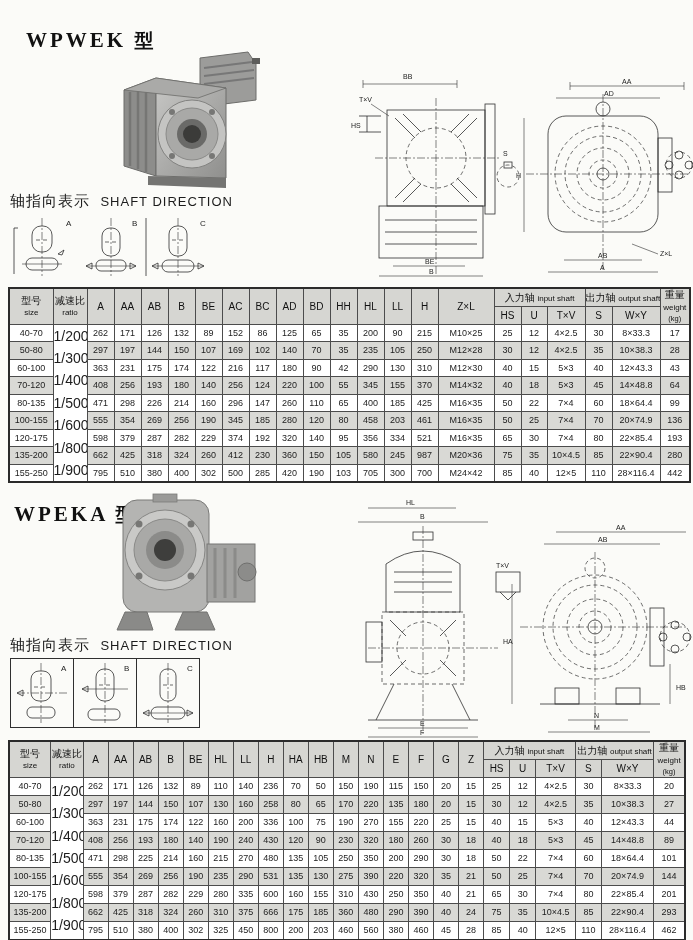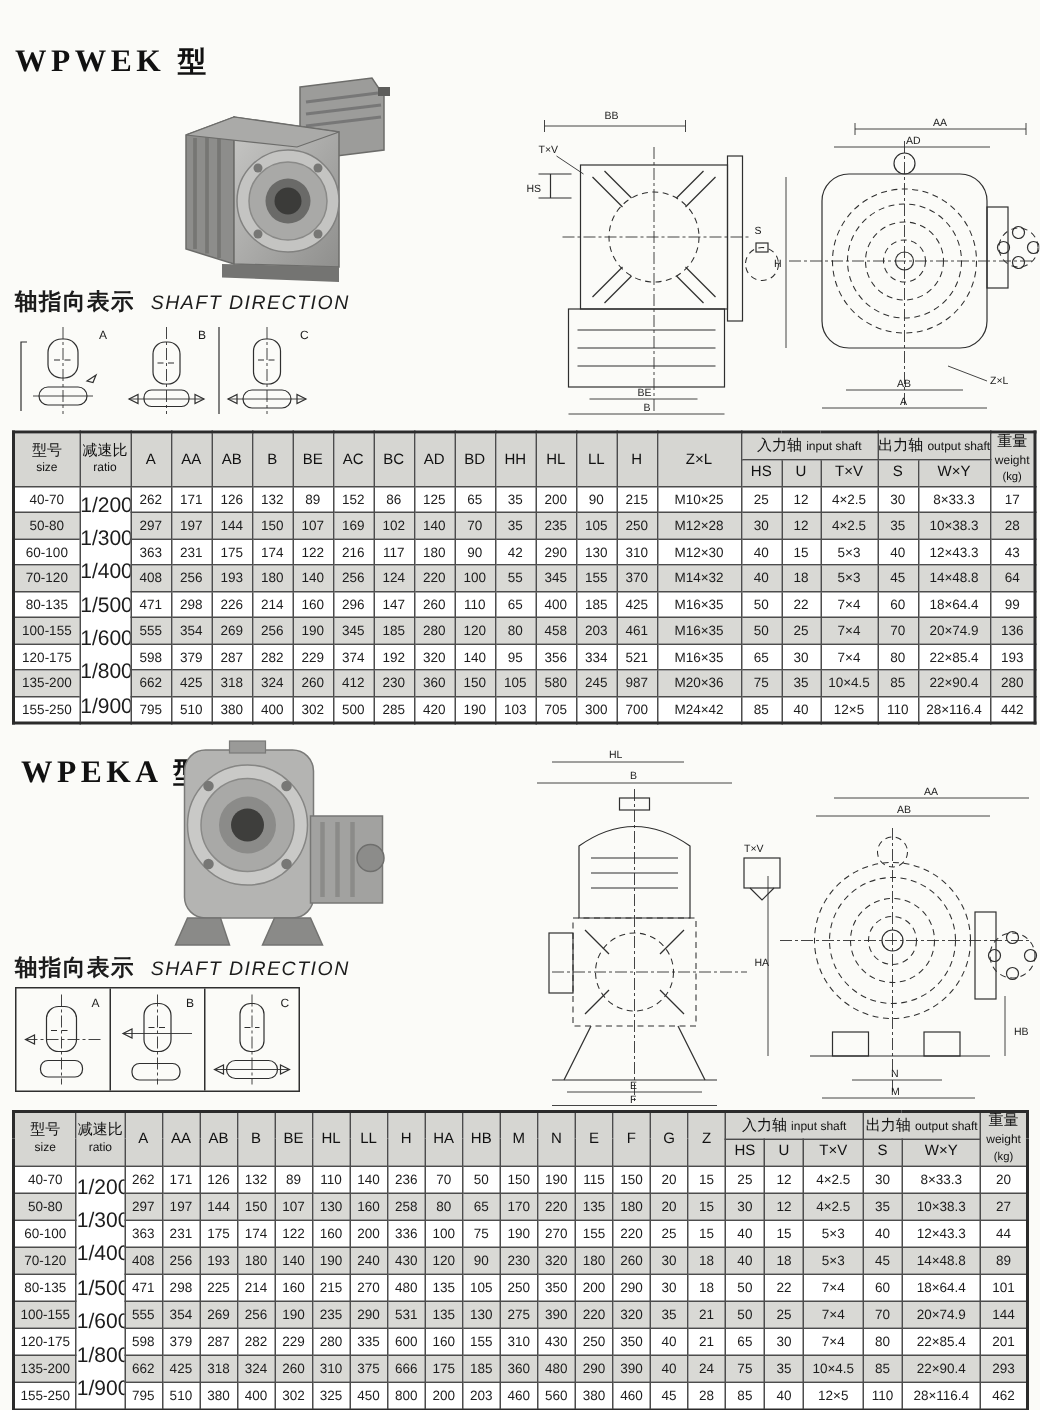--- a/index.html
+++ b/index.html
@@ -8,22 +8,22 @@
     background:#fbfbf8;
     font-family:"Liberation Sans",sans-serif;
     color:#1c1c1c;overflow:hidden;
   }
   .abs{position:absolute;}
   .sec-title{
     font-family:"Liberation Serif",serif;
     font-weight:bold;font-size:21px;letter-spacing:3px;color:#111;
   }
   .sec-title .cjk{font-size:19px;letter-spacing:0;}
-  .shaft-label .cjk{font-weight:bold;font-size:15px;letter-spacing:1px;}
-  .shaft-label .en{font-size:13px;letter-spacing:1px;margin-left:6px;font-style:italic;}
+  .shaft-label .cjk{font-weight:normal;font-size:15px;letter-spacing:1px;}
+  .shaft-label .en{font-size:13px;letter-spacing:1px;margin-left:6px;}
   
   table.spec{
     position:absolute;left:8px;border-collapse:collapse;table-layout:fixed;
     width:678px;border:2px solid #2b2b2b;background:#fff;
   }
   #t1{top:287px;} #t2{top:740px;}
   table.spec th, table.spec td{
     border:1px solid #4c4c4c;text-align:center;vertical-align:middle;
     padding:0;overflow:hidden;white-space:nowrap;
   }
@@ -42,21 +42,21 @@
   svg .dash{stroke:#2f2f2f;stroke-width:.7;fill:none;stroke-dasharray:4 3;}
   svg .cl{stroke:#2f2f2f;stroke-width:.6;fill:none;stroke-dasharray:8 2 2 2;}
   svg .dim{stroke:#2f2f2f;stroke-width:.6;fill:none;}
   svg text.dl{font-family:"Liberation Sans",sans-serif;font-size:7px;fill:#1c1c1c;}
   svg text.letter{font-family:"Liberation Sans",sans-serif;font-size:8px;fill:#1c1c1c;}
   .strip{display:flex;}
 </style>
 </head>
 <body>
 
-<div class="abs sec-title" style="left:10px;top:28px;">
+<div class="abs sec-title" style="left:26px;top:28px;">
   <span>WPWEK</span>
   <span class="cjk">型</span>
 </div>
 
 <svg class="abs" style="left:108px;top:48px;" width="152" height="148" viewBox="0 0 152 148">
   <defs>
     <linearGradient id="g1" x1="0" y1="0" x2="1" y2="1">
       <stop offset="0" stop-color="#c8c8c6"></stop>
         <stop offset="1" stop-color="#8f8f8d"></stop>
     </linearGradient>

